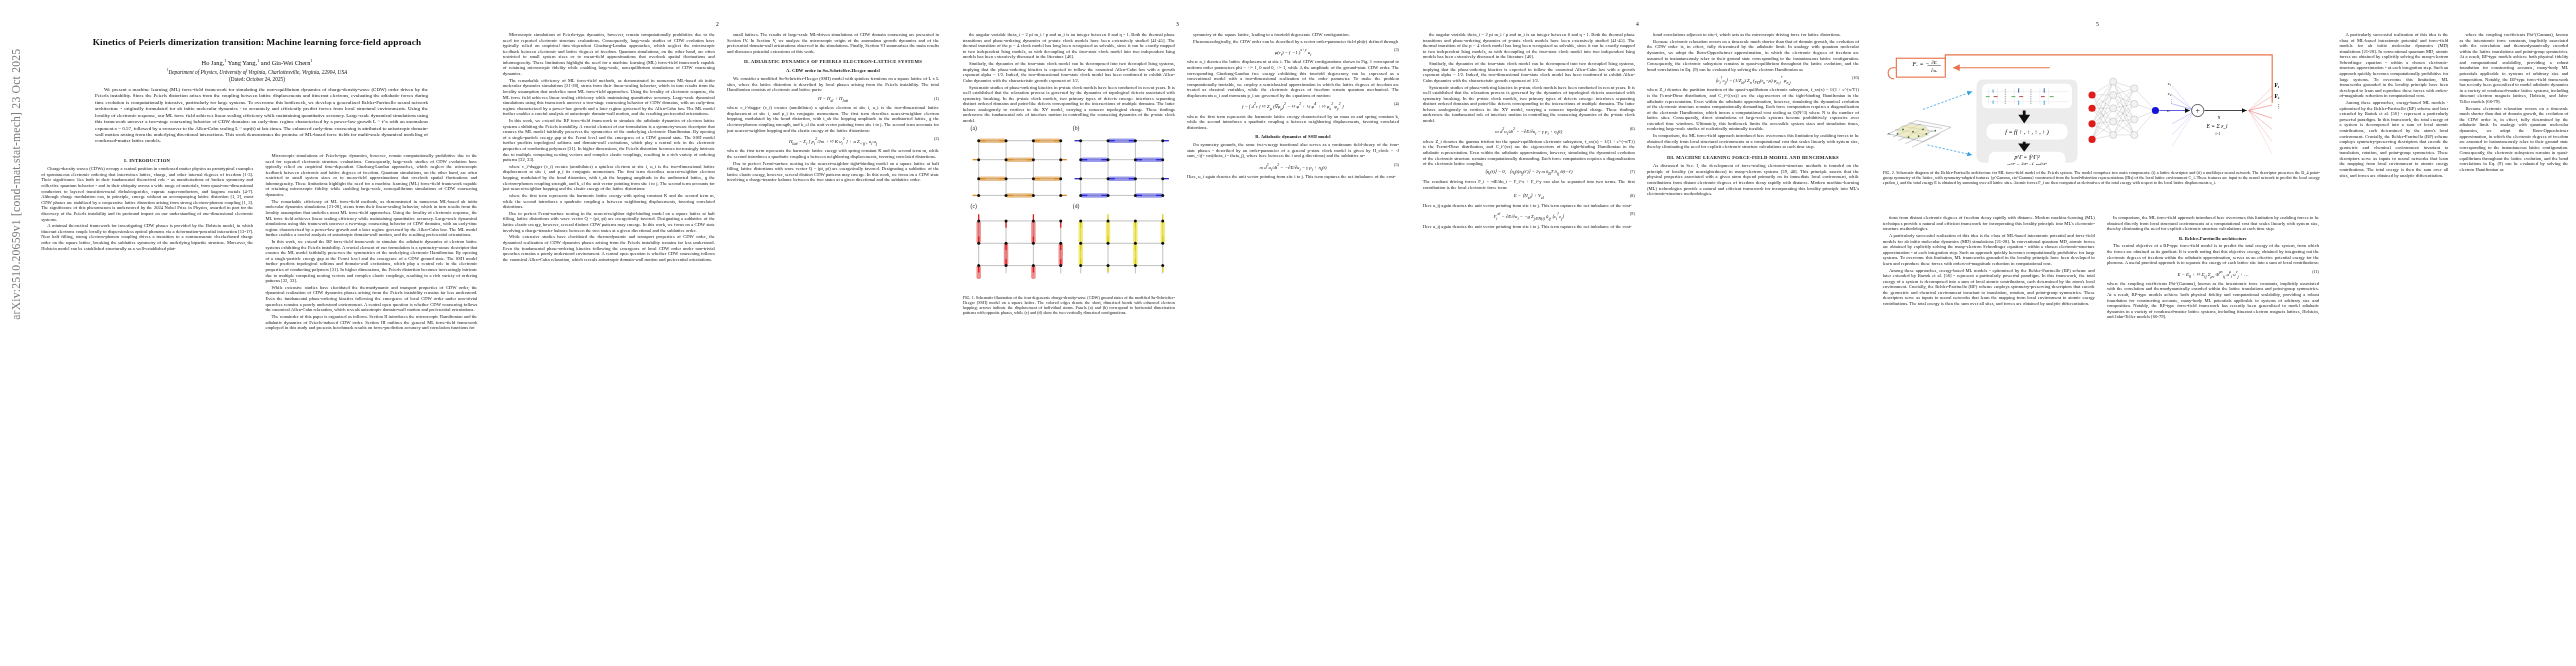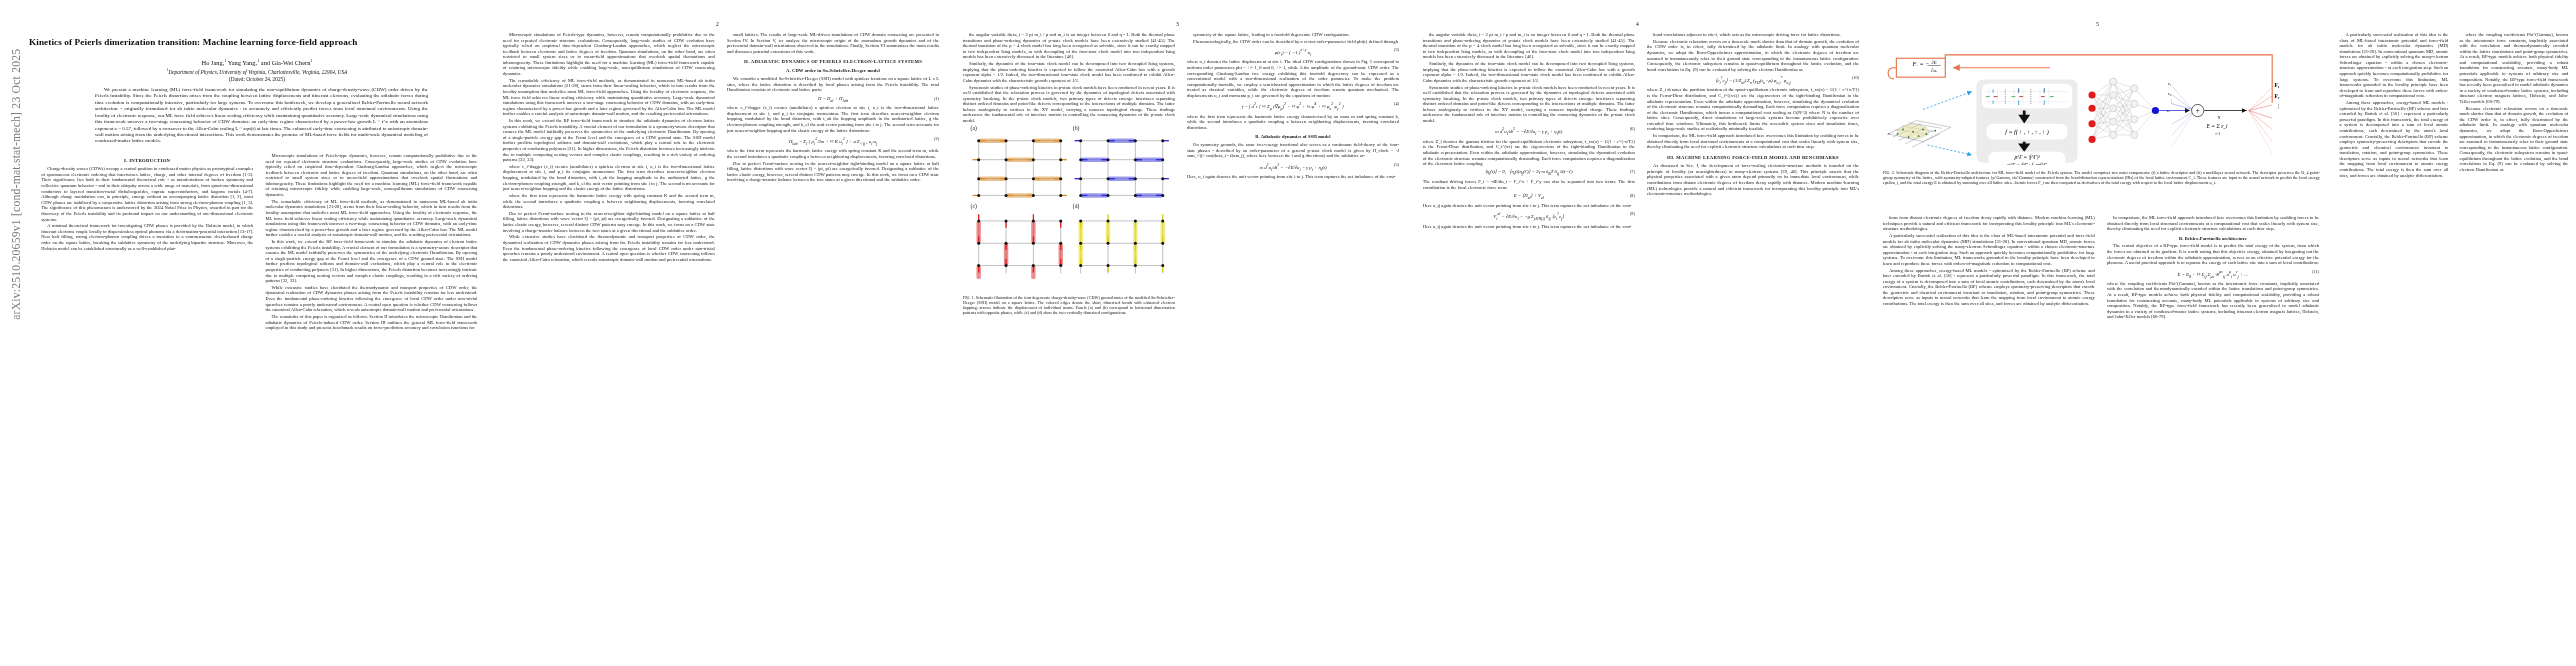--- a/index.html
+++ b/index.html
@@ -20,21 +20,21 @@
   .pg2{left:495px;width:450px;}
   .pg3{left:955px;width:450px;}
   .pg4{left:1415px;width:450px;}
   .pg5{left:1875px;width:450px;}
   .pg6{left:2335px;width:241px;}
 
   .pagenum{position:absolute;top:21px;font-size:5.6px;color:#111;font-family:"Liberation Serif",serif;}
 
   
   .title{
-    position:absolute;left:0;top:37px;width:100%;text-align:left;
+    position:absolute;left:0;top:37px;width:100%;text-align:center;
     font-family:"Liberation Serif",serif;font-weight:bold;font-size:9.2px;
     letter-spacing:0.1px;color:#0b0b0b;
   }
   .authors{position:absolute;left:0;top:58px;width:100%;text-align:center;font-size:6.4px;}
   .authors sup{font-size:4.2px;vertical-align:super;}
   .affil{position:absolute;left:0;top:68px;width:100%;text-align:center;font-size:5.3px;font-style:italic;}
   .affil sup{font-size:3.6px;vertical-align:super;font-style:normal;}
   .dated{position:absolute;left:0;top:76px;width:100%;text-align:center;font-size:5.3px;}
 
   .abstract{

